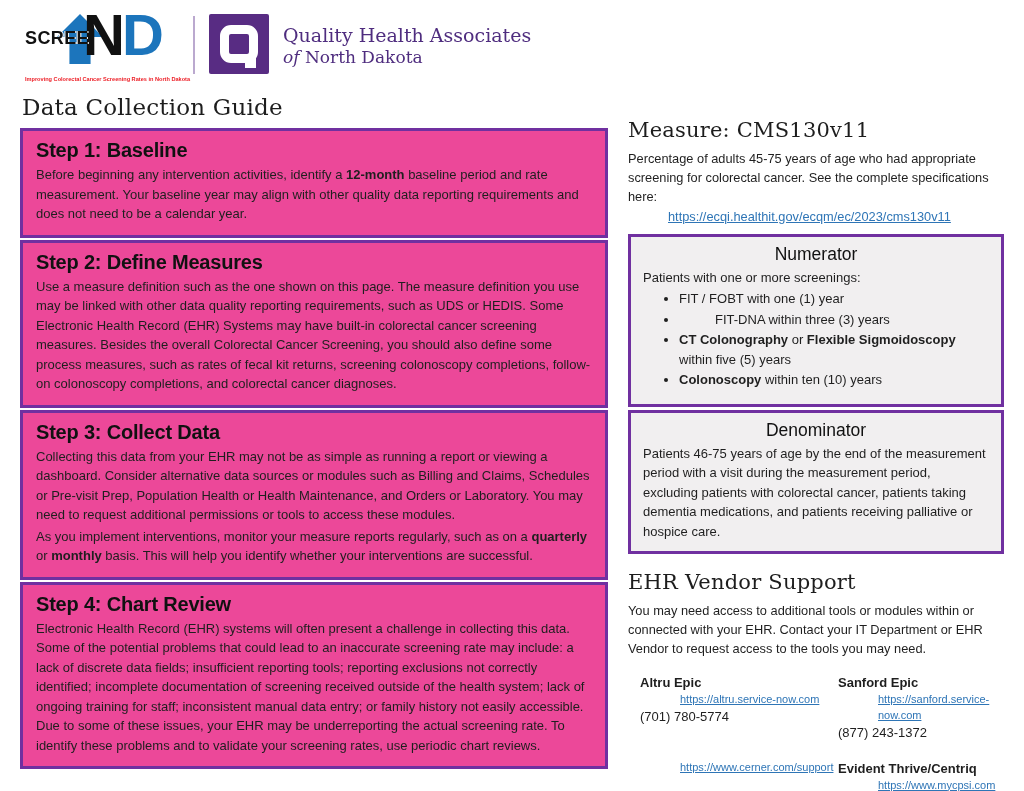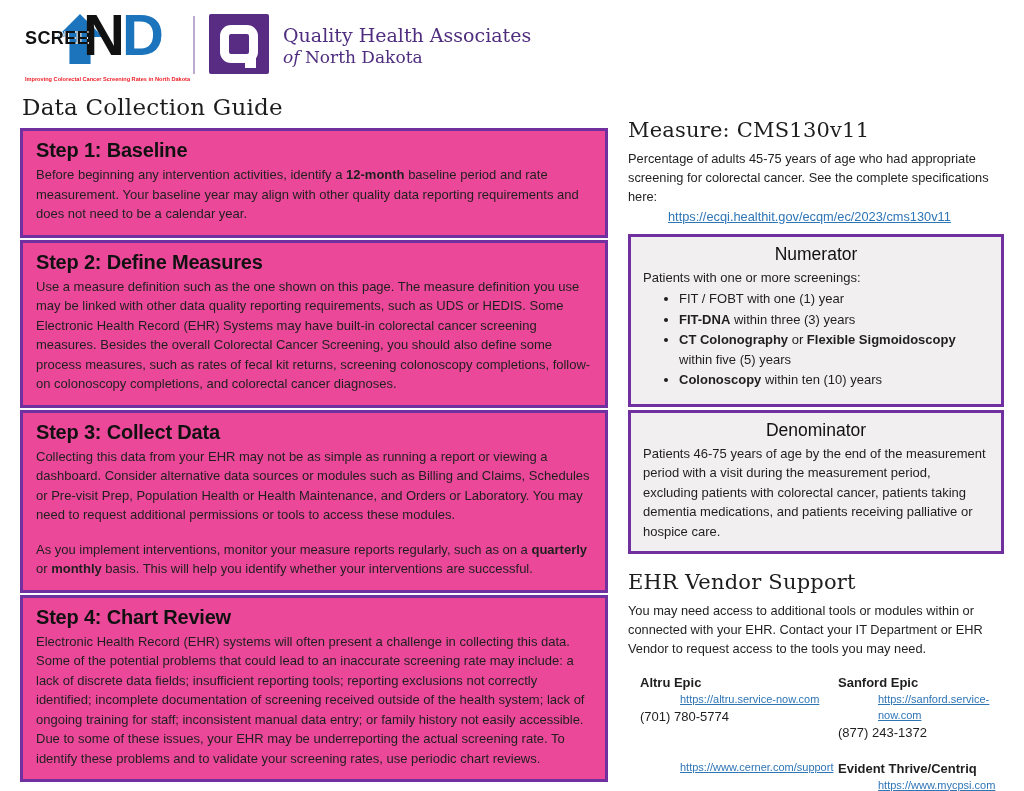--- a/index.html
+++ b/index.html
@@ -40,21 +40,21 @@
   .col-right { flex: 1; min-width: 0; }
 
   .page-title { font-family: "DejaVu Serif", serif; font-size: 23px; font-weight: 500;
     color: #1d1d1d; margin: 2px 0 8px 2px; letter-spacing: 0.2px; }
 
   .step-box { border: 3px solid #7030A0; background: #ec4899; padding: 6px 13px 11px 13px;
     margin-bottom: 2px; }
   .step-title { font-size: 20px; font-weight: 800; color: #111; margin: 2px 0 3px 0;
     letter-spacing: -0.2px; }
   .step-box p { font-size: 13px; line-height: 1.5; color: #1f1f1f; }
-  .step-box p + p { margin-top: 15px; }
+  .step-box p + p { margin-top: 2px; }
   .step-box p:empty { display: none; }
 
   .measure-title, .ehr-title { font-family: "DejaVu Serif", serif; font-size: 21px;
     font-weight: 500; color: #1d1d1d; letter-spacing: 0.2px; }
   .measure-title { margin: 26px 0 7px 0; }
   .measure-desc { font-size: 12.8px; line-height: 1.5; }
   a, .link { color: #2E75B6; text-decoration: underline; cursor: pointer; padding-left: 40px; }
   .measure-link { display: inline-block; font-size: 12.8px; margin-bottom: 10px; }
 
   .def-box { border: 3px solid #7030A0; background: #F1EFF0; padding: 5px 12px 10px 12px; }
@@ -125,21 +125,21 @@
   <div class="col-right">
     <div class="measure-title">Measure: CMS130v11</div>
     <div class="measure-desc">Percentage of adults 45-75 years of age who had appropriate screening for colorectal cancer. See the complete specifications here:</div>
     <a class="measure-link">https://ecqi.healthit.gov/ecqm/ec/2023/cms130v11</a>
 
     <div class="def-box">
       <div class="def-title">Numerator</div>
       <p>Patients with one or more screenings:</p>
       <ul>
         <li><span style="font-weight: 400;">FIT / FOBT</span><span> with one (1) year</span></li>
-        <li><span style="font-weight: 700;">FIT-DNA</span><span> within three (3) years</span></li>
+        <li><span style="font-weight: 400; margin-left: 36px;">FIT-DNA</span><span> within three (3) years</span></li>
         <li><span style="font-weight: 700;">CT Colonography</span><span> or </span><span style="font-weight: 700;">Flexible Sigmoidoscopy</span><span> within five (5) years</span></li>
         <li><span style="font-weight: 700;">Colonoscopy</span><span> within ten (10) years</span></li>
       </ul>
     </div>
 
     <div class="def-box">
       <div class="def-title">Denominator</div>
       <p>Patients 46-75 years of age by the end of the measurement period with a visit during the measurement period, excluding patients with colorectal cancer, patients taking dementia medications, and patients receiving palliative or hospice care.</p>
     </div>
 

